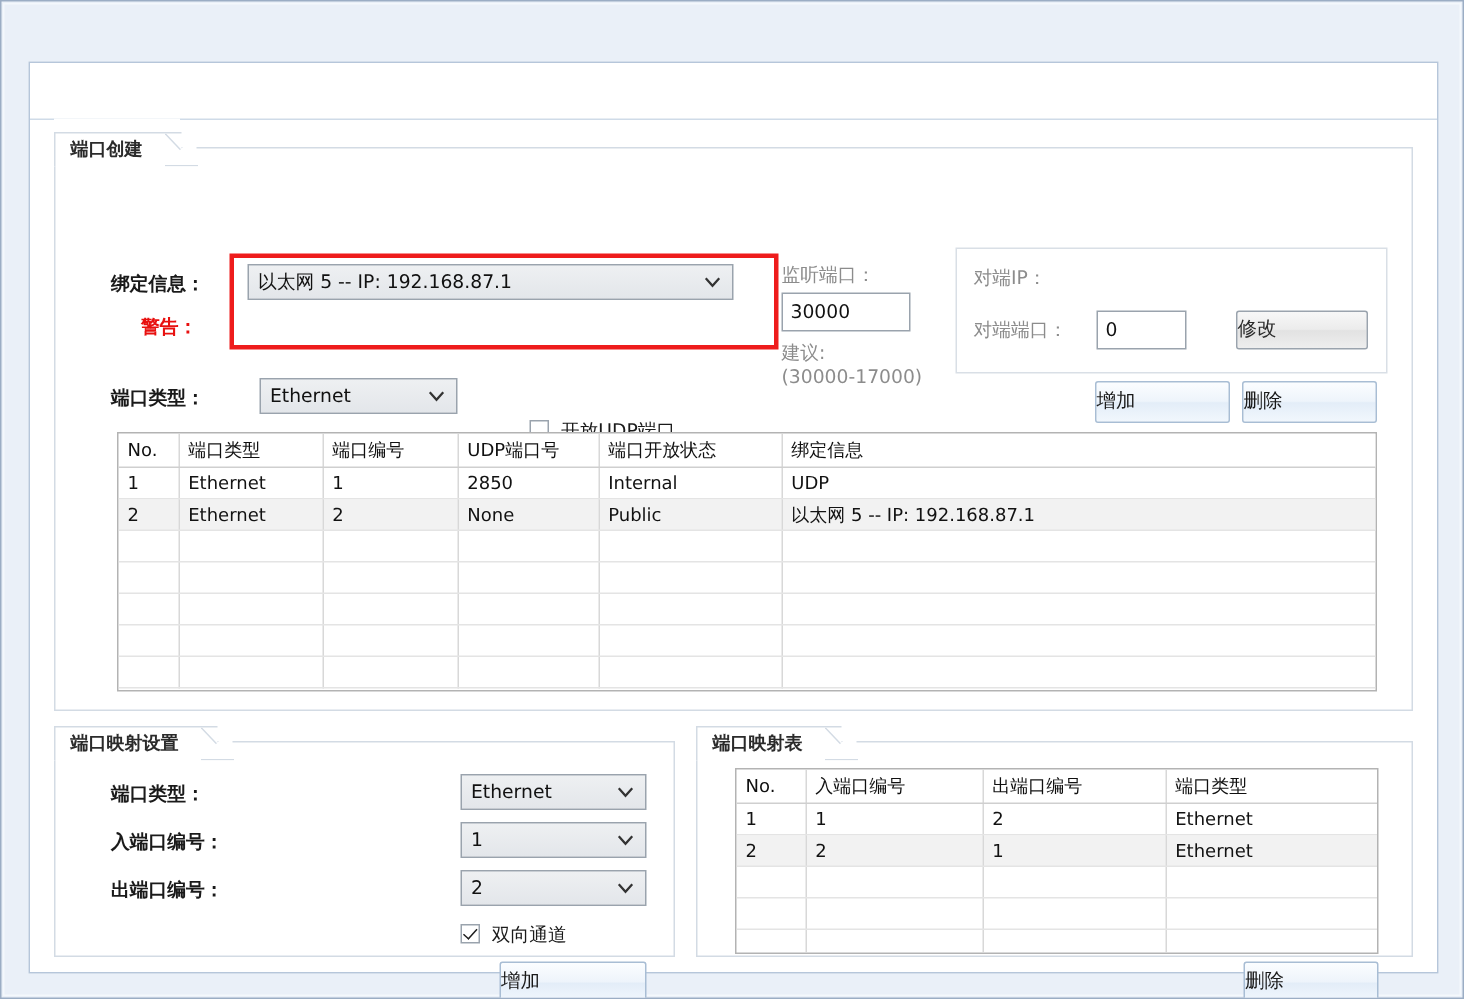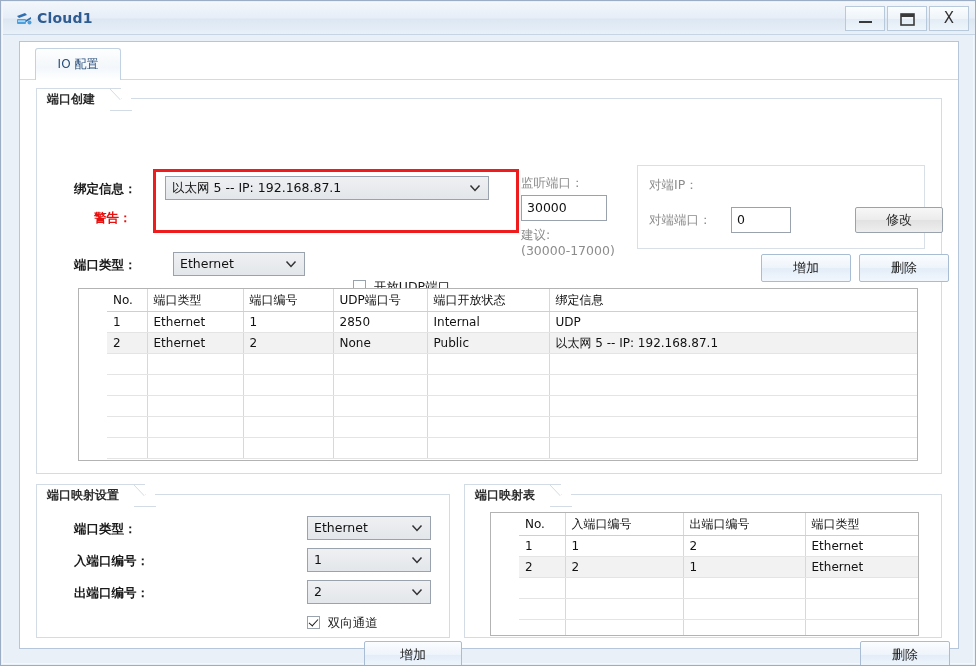--- a/index.html
+++ b/index.html
@@ -232,23 +232,21 @@
 
   
   .btn {
     position: absolute;
     box-sizing: border-box;
     background: linear-gradient(to bottom, #fbfdff 0%, #eef4fb 48%, #e3edf8 52%, #f1f7fd 100%);
     border: 1px solid #a8bdd4;
     border-radius: 2px;
     font-size: 13px;
     color: #1a1a1a;
-    text-align: center;
     cursor: pointer;
-    margin-left: 31px;
   }
   .btn-gray {
     background: linear-gradient(to bottom, #f7f7f7 0%, #ececec 48%, #e2e2e2 52%, #eeeeee 100%);
     border: 1px solid #9aa3ad;
     color: #2b2b2b;
   }
 
   
   .cbwrap { position: absolute; cursor: pointer; white-space: nowrap; }
   .cbbox {
@@ -288,21 +286,20 @@
     position: absolute;
     box-sizing: border-box;
     background: #ffffff;
     border: 1px solid #b3b3b3;
     overflow: hidden;
   }
   .tbl table {
     border-collapse: collapse;
     width: 100%;
     table-layout: fixed;
-    margin-left: 28px;
   }
   .tbl th, .tbl td {
     font-size: 12px;
     font-weight: normal;
     text-align: left;
     padding: 0 0 0 6px;
     height: 20px;
     color: #121212;
     border-right: 1px solid #d8d8d8;
     border-bottom: 1px solid #e4e4e4;
@@ -317,53 +314,25 @@
   }
   .tbl tr.alt td { background: #f2f2f2; }
   .tbl td.last, .tbl th.last { border-right: none; }
 </style>
 </head>
 <body>
 
 <div id="window">
   <div id="window-inner-glow"></div>
 
-  <div id="titlebar">
-    <span id="title-icon">
-      <svg width="18" height="18" viewBox="0 0 18 18">
-        <path d="M2 6 L10 3 L12 5 L4 8 Z" fill="#2f6fb0"></path>
-        <rect x="2" y="9" width="9" height="5" rx="1" fill="#4a9fdc"></rect>
-        <rect x="3" y="10.5" width="7" height="1.2" fill="#d9ecf9"></rect>
-        <path d="M11 10 L16 7 L16 9 L11 12 Z" fill="#2f6fb0"></path>
-        <circle cx="14.5" cy="12.5" r="2" fill="#4a9fdc"></circle>
-      </svg>
-    </span>
-    <span id="title-text">Cloud1</span>
-
-    <div class="winbtn" id="btn-min">
-      <svg width="38" height="23" viewBox="0 0 38 23">
-        <rect x="13" y="14" width="13" height="2" fill="#3a3a3a"></rect>
-      </svg>
-    </div>
-    <div class="winbtn" id="btn-max">
-      <svg width="38" height="23" viewBox="0 0 38 23">
-        <rect x="13" y="7" width="13" height="11" fill="none" stroke="#3a3a3a" stroke-width="1.6"></rect>
-        <rect x="13" y="7" width="13" height="3" fill="#3a3a3a"></rect>
-      </svg>
-    </div>
-    <div class="winbtn" id="btn-close">
-      <div class="xglyph">X</div>
-    </div>
-  </div>
 
   <div id="client">
 
     <div id="tabstrip">
       <div id="tab-underline"></div>
-      <div id="tab-io">IO 配置</div>
       <div id="tab-underline-mask"></div>
     </div>
 
     <div class="group" style="left:16px; top:56px; width:906px; height:376px;">
       <div class="group-title">
         <span>端口创建</span>
         <span class="group-title-slant">
           <svg width="22" height="22" viewBox="0 0 22 22">
             <polygon points="0,0 22,22 0,22" fill="#ffffff"></polygon>
             <line x1="0" y1="0" x2="20" y2="21" stroke="#d3dbe4" stroke-width="1"></line>

